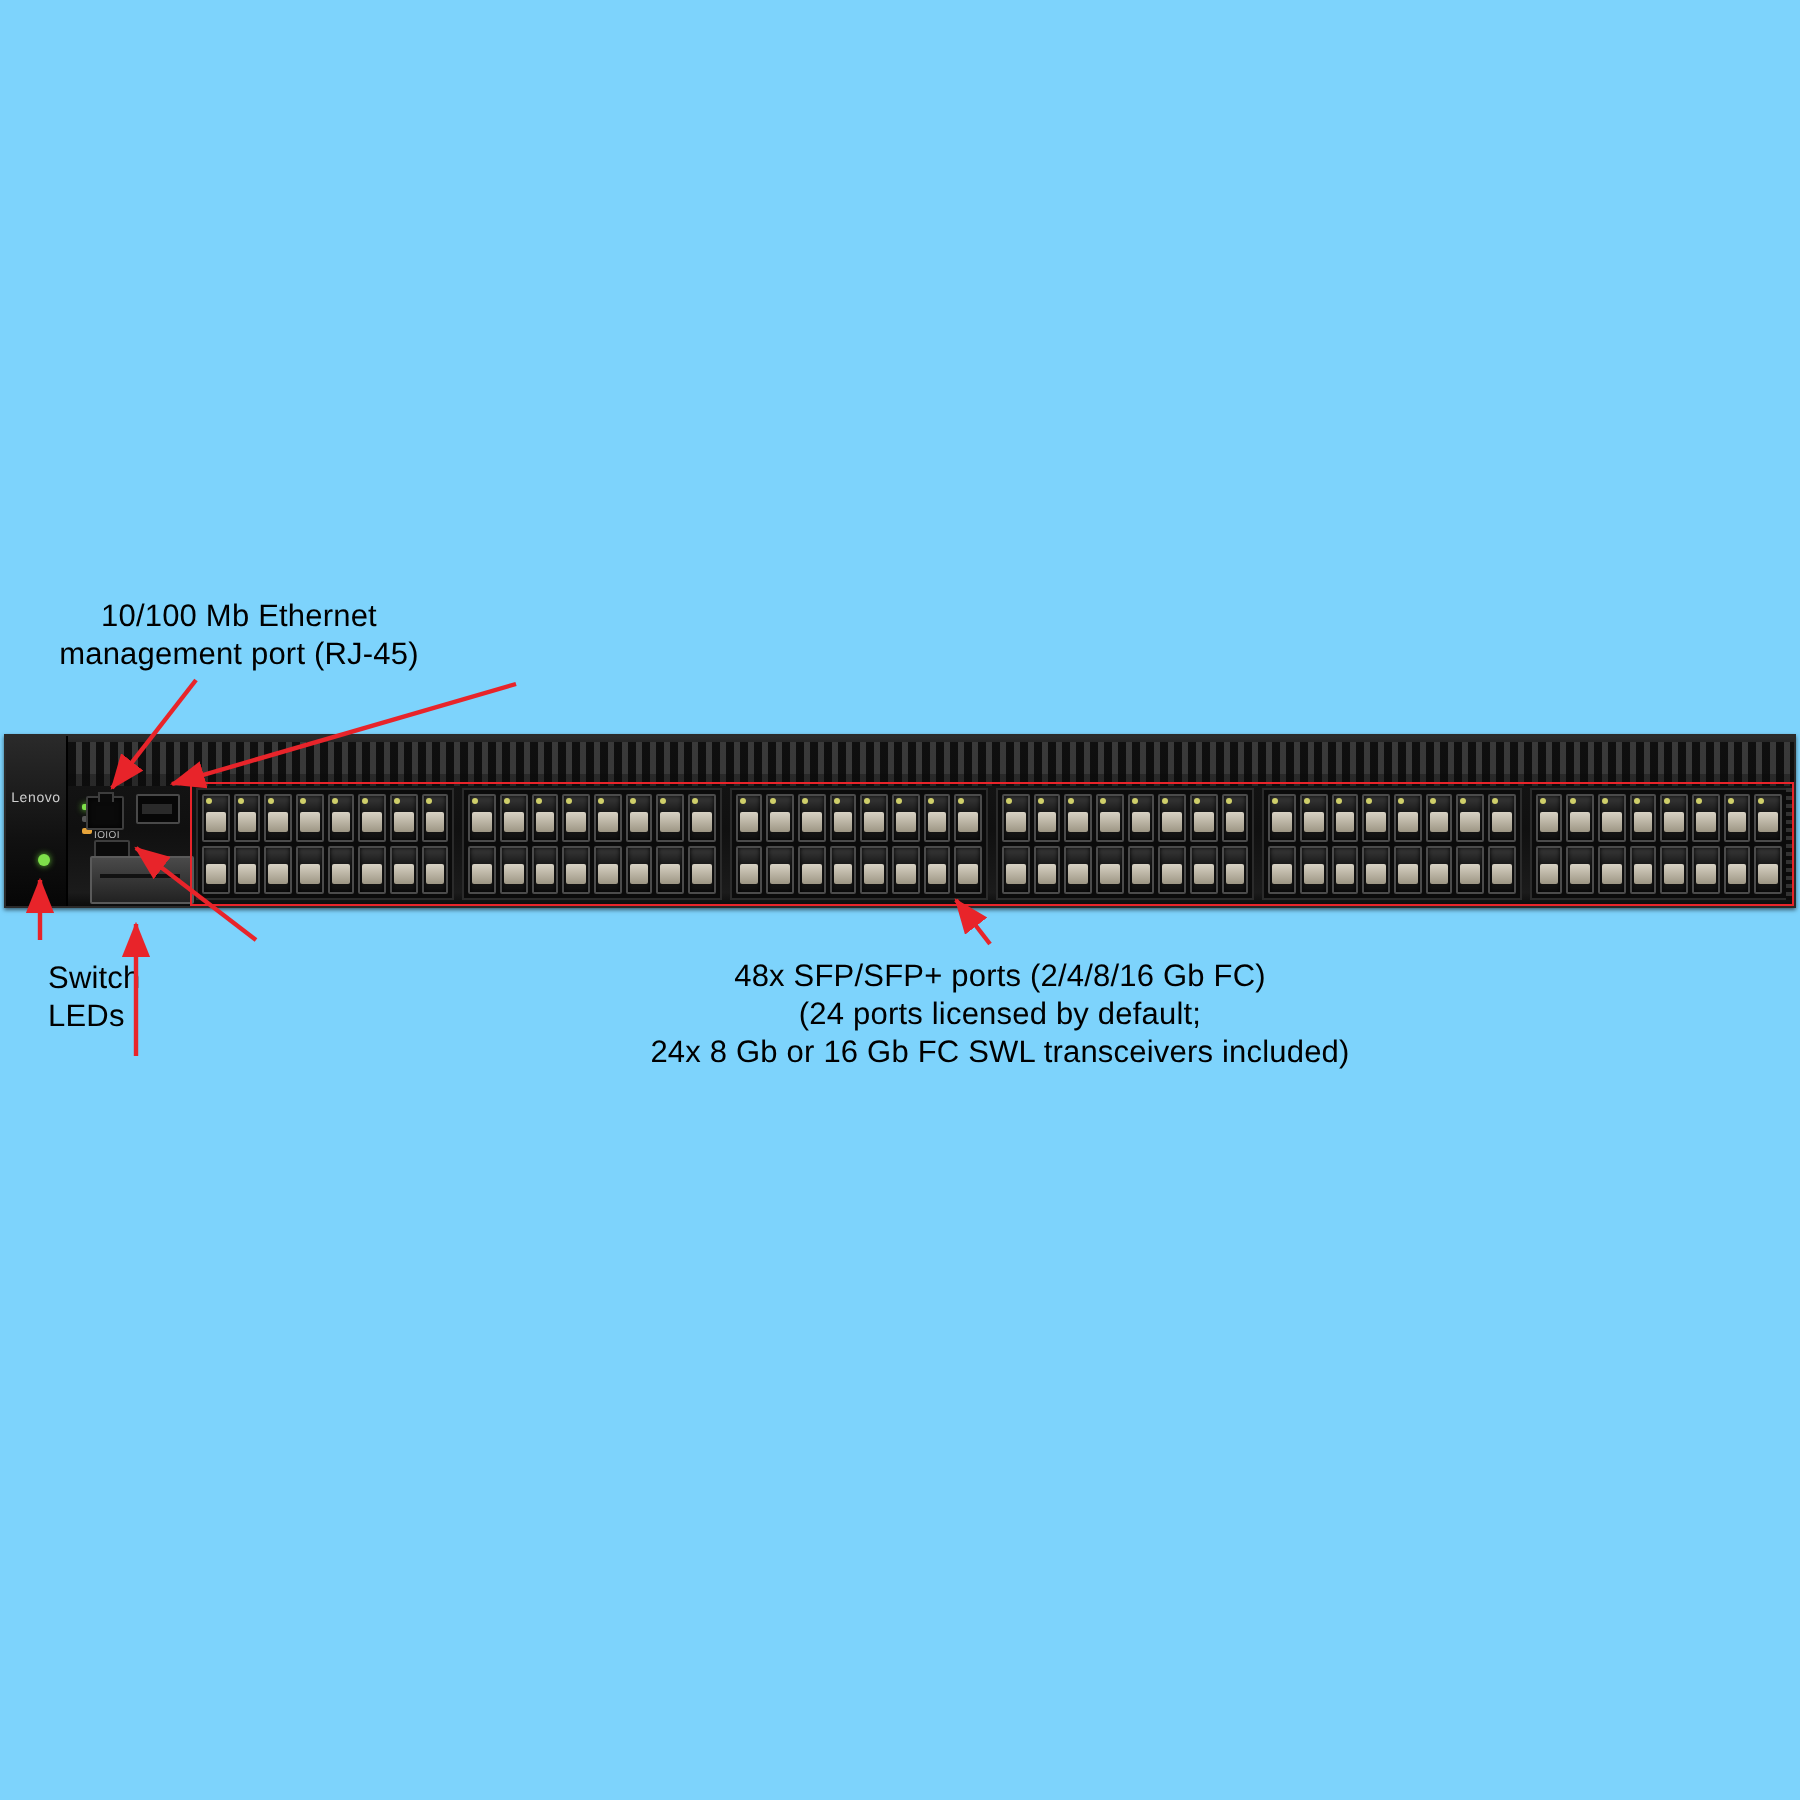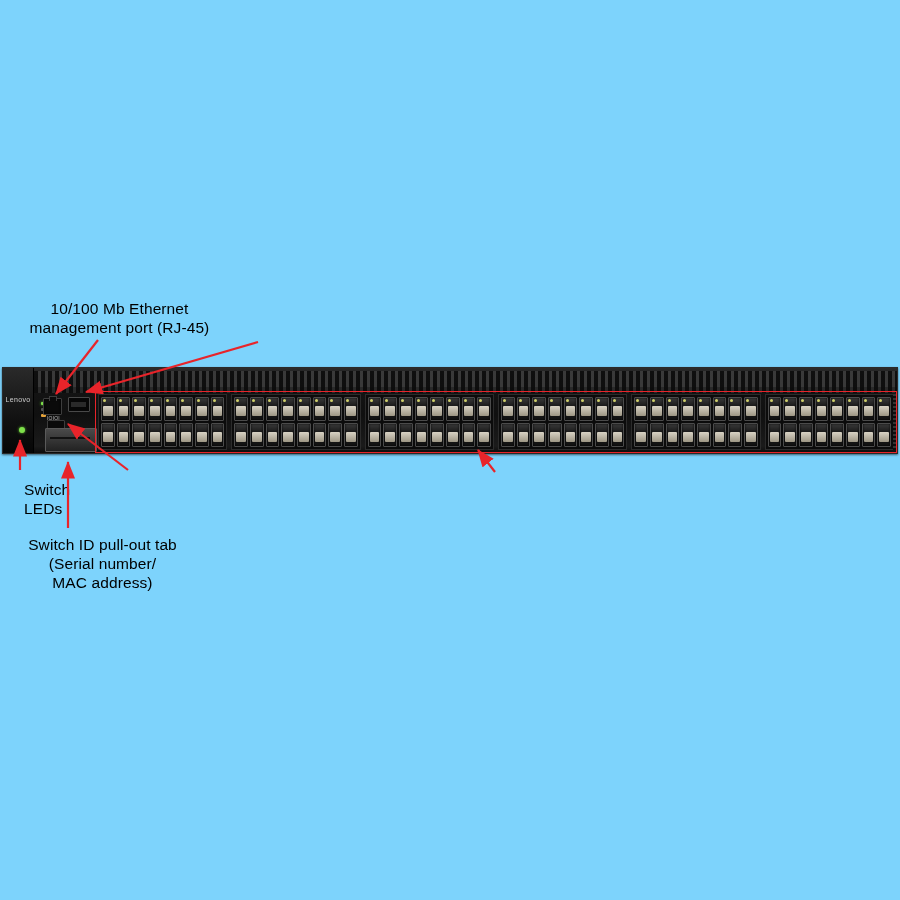--- a/index.html
+++ b/index.html
@@ -267,24 +267,24 @@
 <div id="canvas">
 
   <div class="callout center" style="left:22px; top:299px; width:195px;">10/100 Mb Ethernet
 management  port (RJ-45)</div>
 
 
   <div class="callout left" style="left:0; top:480px; width:90px;margin-left:24px;">Switch
 LEDs</div>
 
 
-  <div class="callout center" style="left:0px; top:535px; width:205px;">Switch ID pull-out  tab
-(Serial number/
-MAC address)</div>
-
+
+  <div class="callout center" style="left:248px; top:479px; width:504px;">48x SFP/SFP+ ports (2/4/8/16 Gb FC)
+(24 ports licensed by default;
+24x 8 Gb or 16 Gb FC SWL transceivers included)</div>
 
   <div id="chassis">
     <div id="chassis-inner"></div>
     <div id="vent-strip"></div>
     <div id="vent-strip2"></div>
 
     <div id="left-bezel">
       <div id="brand">Lenovo</div>
     </div>
 

